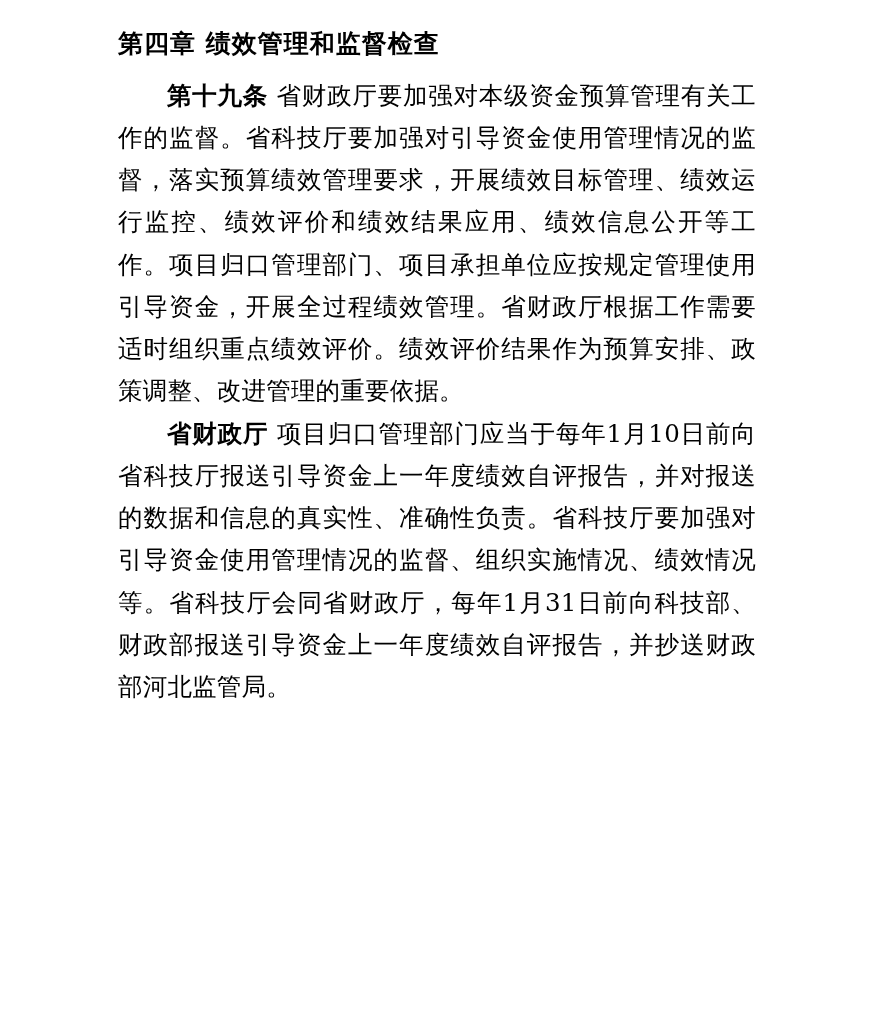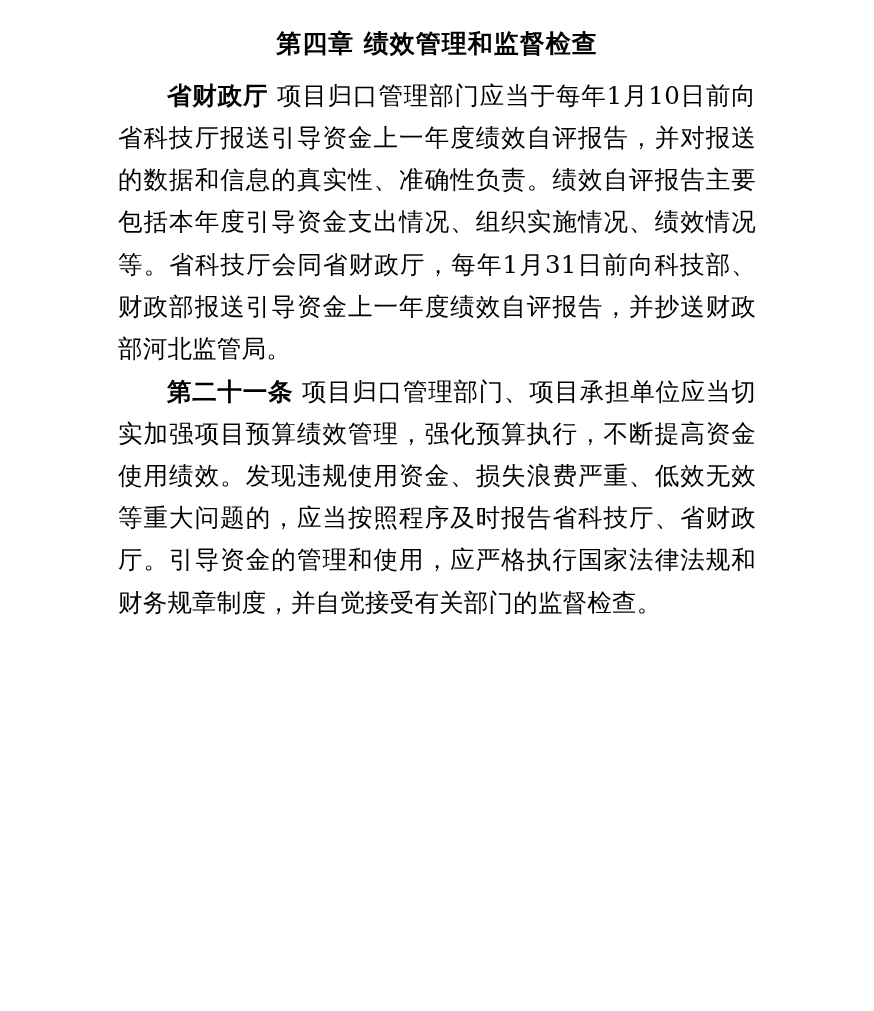--- a/index.html
+++ b/index.html
@@ -15,21 +15,21 @@
     overflow: hidden;
   }
   .page {
     width: 874px;
     height: 1011px;
     box-sizing: border-box;
     padding: 18px 118px 0 118px;
     position: relative;
   }
   .chapter-title {
-    text-align: center;
+    text-align: left;
     font-size: 25px;
     font-weight: bold;
     letter-spacing: 1px;
     margin: 8px 0 14px 0;
     line-height: 1.4;
     font-family: "DejaVu Sans", "Liberation Sans", sans-serif;
   }
   .article {
     font-size: 24.5px;
     line-height: 1.72;
@@ -47,22 +47,22 @@
     font-family: "DejaVu Serif", "Liberation Serif", serif;
   }
 </style>
 </head>
 <body>
 
 <div class="page">
 
   <h1 class="chapter-title">第四章  绩效管理和监督检查</h1>
 
-
   <p class="article">
-    <span class="art-no">省财政厅</span><span class="gap">   </span><span class="body-text">项目归口管理部门应当于每年1月10日前向省科技厅报送引导资金上一年度绩效自评报告，并对报送的数据和信息的真实性、准确性负责。绩效自评报告主要包括本年度引导资金支出情况、组织实施情况、绩效情况等。省科技厅会同省财政厅，每年1月31日前向科技部、财政部报送引导资金上一年度绩效自评报告，并抄送财政部河北监管局。</span>
+    <span class="art-no">第十九条</span><span class="gap">  </span><span class="body-text">省财政厅要加强对本级资金预算管理有关工作的监督。省科技厅要加强对引导资金使用管理情况的监督，落实预算绩效管理要求，开展绩效目标管理、绩效运行监控、绩效评价和绩效结果应用、绩效信息公开等工作。项目归口管理部门、项目承担单位应按规定管理使用引导资金，开展全过程绩效管理。省财政厅根据工作需要适时组织重点绩效评价。绩效评价结果作为预算安排、政策调整、改进管理的重要依据。</span>
   </p>
 
   <p class="article">
-    <span class="art-no">第二十一条</span><span class="gap">  </span><span class="body-text">项目归口管理部门、项目承担单位应当切实加强项目预算绩效管理，强化预算执行，不断提高资金使用绩效。发现违规使用资金、损失浪费严重、低效无效等重大问题的，应当按照程序及时报告省科技厅、省财政厅。引导资金的管理和使用，应严格执行国家法律法规和财务规章制度，并自觉接受有关部门的监督检查。</span>
+    <span class="art-no">省财政厅</span><span class="gap">   </span><span class="body-text">项目归口管理部门应当于每年1月10日前向省科技厅报送引导资金上一年度绩效自评报告，并对报送的数据和信息的真实性、准确性负责。省科技厅要加强对引导资金使用管理情况的监督、组织实施情况、绩效情况等。省科技厅会同省财政厅，每年1月31日前向科技部、财政部报送引导资金上一年度绩效自评报告，并抄送财政部河北监管局。</span>
   </p>
+
 
 </div>
 
 </body></html>

